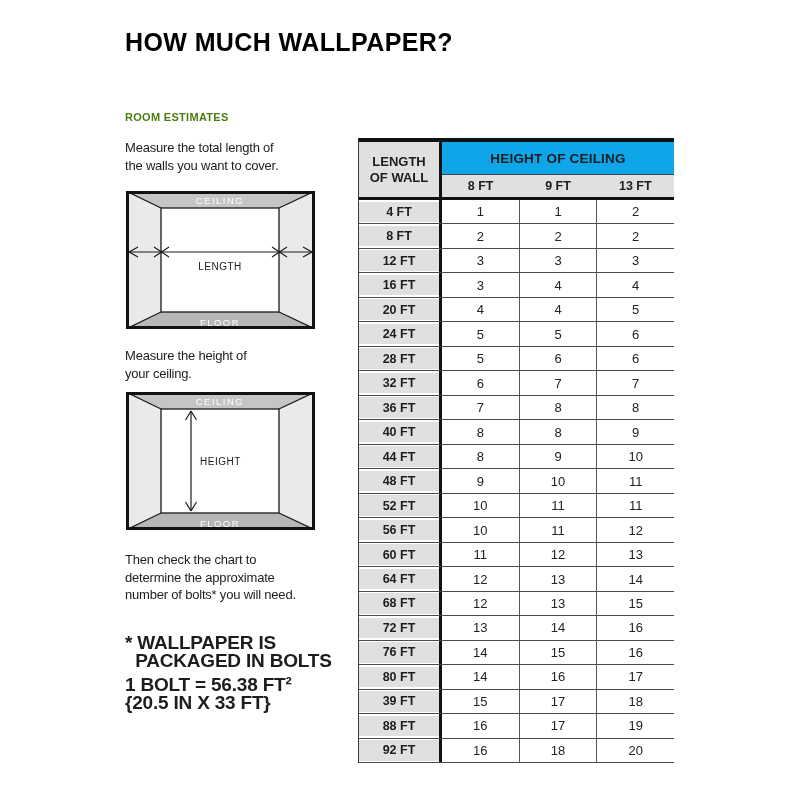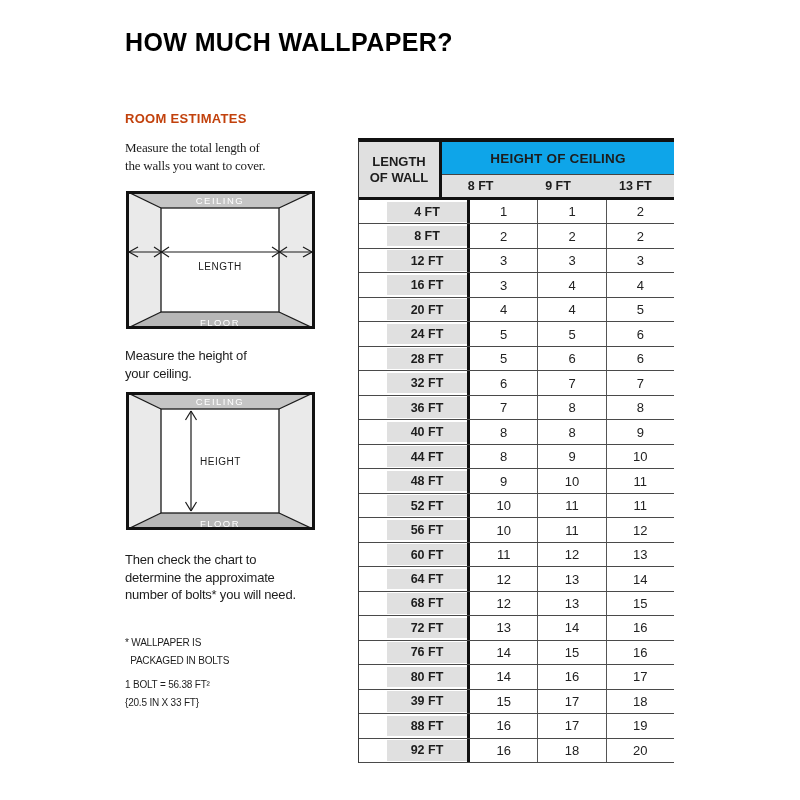--- a/index.html
+++ b/index.html
@@ -1,53 +1,53 @@
 <!DOCTYPE html>
 <html><head>
 <meta charset="utf-8">
 <style>
   html,body{margin:0;padding:0;background:#fff;}
   .page{position:relative;width:800px;height:800px;background:#fff;overflow:hidden;
         font-family:"Liberation Sans","DejaVu Sans",sans-serif;color:#1d1d1d;}
   .abs{position:absolute;}
   .page-title{left:125px;top:28px;font-size:25px;font-weight:bold;color:#000000;letter-spacing:.4px;}
-  .section-head{font-size:13px;font-weight:bold;color:#c2410c;letter-spacing:.3px;}
+  .section-head{font-size:11px;font-weight:bold;color:#4d7c0f;letter-spacing:.3px;}
   .copy{font-size:13px;line-height:17.5px;white-space:pre-line;letter-spacing:-.2px;}
-  .note-bold{font-size:10px;font-weight:normal;line-height:17.5px;white-space:pre-wrap;letter-spacing:-.2px;}
+  .note-bold{font-size:19px;font-weight:bold;line-height:17.5px;white-space:pre-wrap;letter-spacing:-.2px;}
   
   .btable{left:358px;top:138px;width:316px;border-top:4px solid #111;border-left:1.5px solid #3a3a3a;box-sizing:border-box;}
   .thead{display:flex;height:55px;}
   .thead-label{width:80px;background:#e0e0e0;display:flex;align-items:center;justify-content:center;
                font-weight:bold;font-size:13px;line-height:16px;text-align:center;white-space:pre-line;}
   .thead-right{flex:1;display:flex;flex-direction:column;border-left:3px solid #111;}
   .thead-group{height:32px;background:#0ea5e9;display:flex;align-items:center;justify-content:center;
                font-weight:bold;font-size:13.5px;letter-spacing:.2px;border-bottom:1.5px solid #444;}
   .thead-sub{flex:1;display:flex;background:#e0e0e0;}
   .thead-sub-cell{flex:1;display:flex;align-items:center;justify-content:center;font-weight:bold;font-size:12.5px;}
   .tbody{display:flex;flex-direction:column;height:562px;border-top:3px solid #111;border-bottom:1.5px solid #4a4a4a;}
   .trow{flex:1;display:flex;min-height:0;}
   .trow + .trow{border-top:1.5px solid #4a4a4a;}
-  .tlabel{width:80px;background:#fff;display:flex;margin-left:28px;}
+  .tlabel{width:80px;background:#fff;display:flex;}
   .tlabel-in{flex:1;margin:1.5px 0;background:#e0e0e0;display:flex;align-items:center;justify-content:center;
              font-weight:bold;font-size:12.5px;}
   .tcell{flex:1;display:flex;align-items:center;justify-content:center;font-size:13px;color:#222;background:#fff;}
   .tcell.first{border-left:3px solid #111;}
   .tcell.sep{border-left:1px solid #555;}
   svg text{font-family:"Liberation Sans","DejaVu Sans",sans-serif;}
 </style>
 </head>
 <body>
 
 <div class="page">
 
   <div class="abs page-title">HOW MUCH WALLPAPER?</div>
 
   <div class="abs section-head" style="left:125px;top:111px;">ROOM ESTIMATES</div>
 
-  <div class="abs copy" style="left:125px;top:139px;font-family:Liberation Serif, serif;">Measure the total length of
+  <div class="abs copy" style="left:125px;top:139px;">Measure the total length of
 the walls you want to cover.</div>
 
   <svg class="abs" style="left:126px;top:191px;" width="189" height="138" viewBox="0 0 189 138">
     <polygon points="0,0 189,0 153,17 35,17" fill="#c5c5c5"></polygon>
     <polygon points="0,138 189,138 153,121 35,121" fill="#b7b7b7"></polygon>
     <polygon points="0,0 35,17 35,121 0,138" fill="#eaeaea"></polygon>
     <polygon points="189,0 153,17 153,121 189,138" fill="#eaeaea"></polygon>
     <line x1="0" y1="0" x2="35" y2="17" stroke="#1a1a1a" stroke-width="1.2"></line>
     <line x1="189" y1="0" x2="153" y2="17" stroke="#1a1a1a" stroke-width="1.2"></line>
     <line x1="0" y1="138" x2="35" y2="121" stroke="#1a1a1a" stroke-width="1.2"></line>

